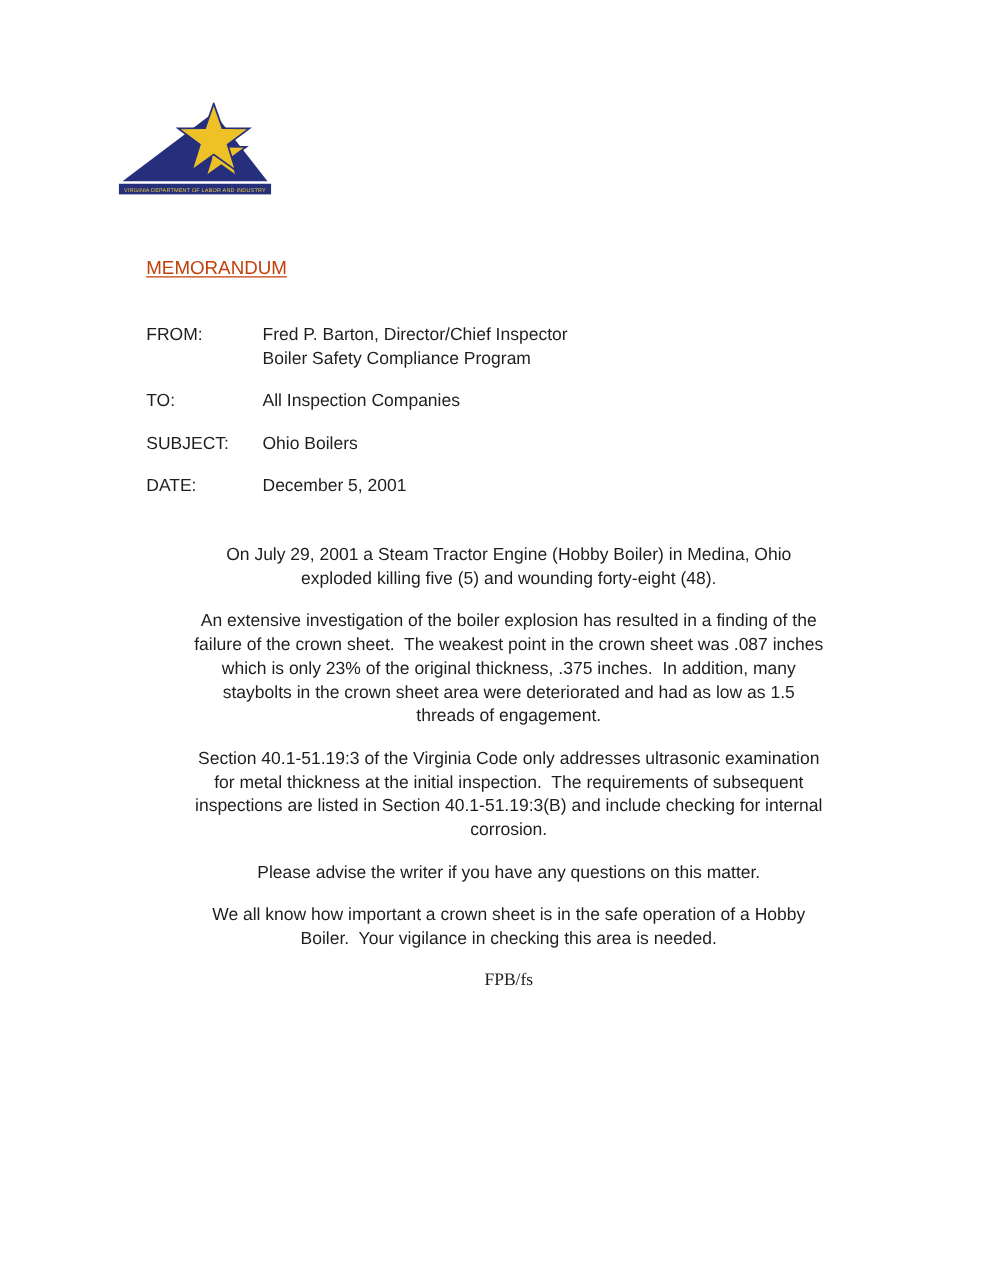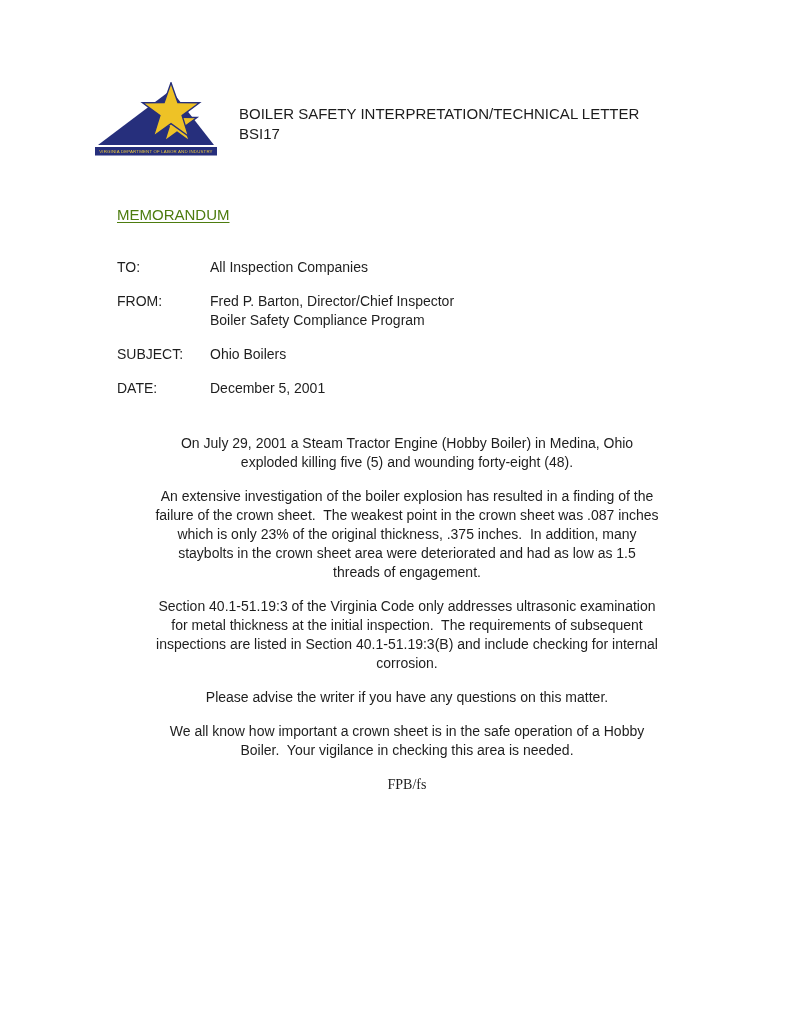--- a/index.html
+++ b/index.html
@@ -16,21 +16,21 @@
   .header-row { display: flex; align-items: flex-start; padding: 82px 0 0 95px; gap: 22px; }
   .logo svg { display: block; }
   .header-text { padding-top: 22px; font-size: 15px; line-height: 20px; color: #1c1c1c; }
 
   
   .memo-heading {
     margin: 45px 0 0 117px;
     font-size: 15px; line-height: 20px;
     text-decoration: underline;
     text-underline-offset: 2px;
-    color: #4d7c0f;
+    color: #c2410c;
   }
 
   
   .fields { margin: 33px 0 0 117px; display: flex; flex-direction: column; gap: 15px; }
   .field-row { display: flex; font-size: 14px; line-height: 19px; }
   .field-label { width: 93px; flex-shrink: 0; }
   .field-value { white-space: pre-wrap; }
 
   
   .body-text { margin: 36px 0 0 117px; width: 580px; font-size: 14px; line-height: 19px; text-align: center; }
@@ -49,37 +49,33 @@
         <polygon points="3,63 119,63 76,8" fill="#262f7c"></polygon>
 
         <polygon points="82,21 86.8,35.4 102,35.5 89.8,44.5 94.3,59 82,50.2 69.7,59 74.2,44.5 62,35.5 77.2,35.4" fill="#eec226" stroke="#262f7c" stroke-width="1.4" stroke-linejoin="miter"></polygon>
 
         <polygon points="76,0.8 82.9,20.5 104.5,20.7 87.1,33.6 93.6,54.3 76,41.7 58.4,54.3 64.9,33.6 47.5,20.7 69.1,20.5" fill="#eec226" stroke="#262f7c" stroke-width="1.4" stroke-linejoin="miter"></polygon>
 
         <rect x="0" y="65" width="122" height="8.5" fill="#262f7c"></rect>
         <text x="61" y="71.3" text-anchor="middle" font-size="4.4" letter-spacing="0.15" fill="#e8c53d" font-family="Liberation Sans, sans-serif">VIRGINIA DEPARTMENT OF LABOR AND INDUSTRY</text>
       </svg>
     </div>
-    <div class="header-text">
-      <div>BOILER SAFETY INTERPRETATION/TECHNICAL LETTER</div>
-      <div>BSI17</div>
-    </div>
   </div>
 
   <div class="memo-heading">MEMORANDUM</div>
 
   <div class="fields">
     <div class="field-row">
-      <div class="field-label">TO:</div>
-      <div class="field-value">All Inspection Companies</div>
-    </div>
-    <div class="field-row">
       <div class="field-label">FROM:</div>
       <div class="field-value">Fred P. Barton, Director/Chief Inspector
 Boiler Safety Compliance Program</div>
+    </div>
+    <div class="field-row">
+      <div class="field-label">TO:</div>
+      <div class="field-value">All Inspection Companies</div>
     </div>
     <div class="field-row">
       <div class="field-label">SUBJECT:</div>
       <div class="field-value">Ohio Boilers</div>
     </div>
     <div class="field-row">
       <div class="field-label">DATE:</div>
       <div class="field-value">December 5, 2001</div>
     </div>
   </div>

